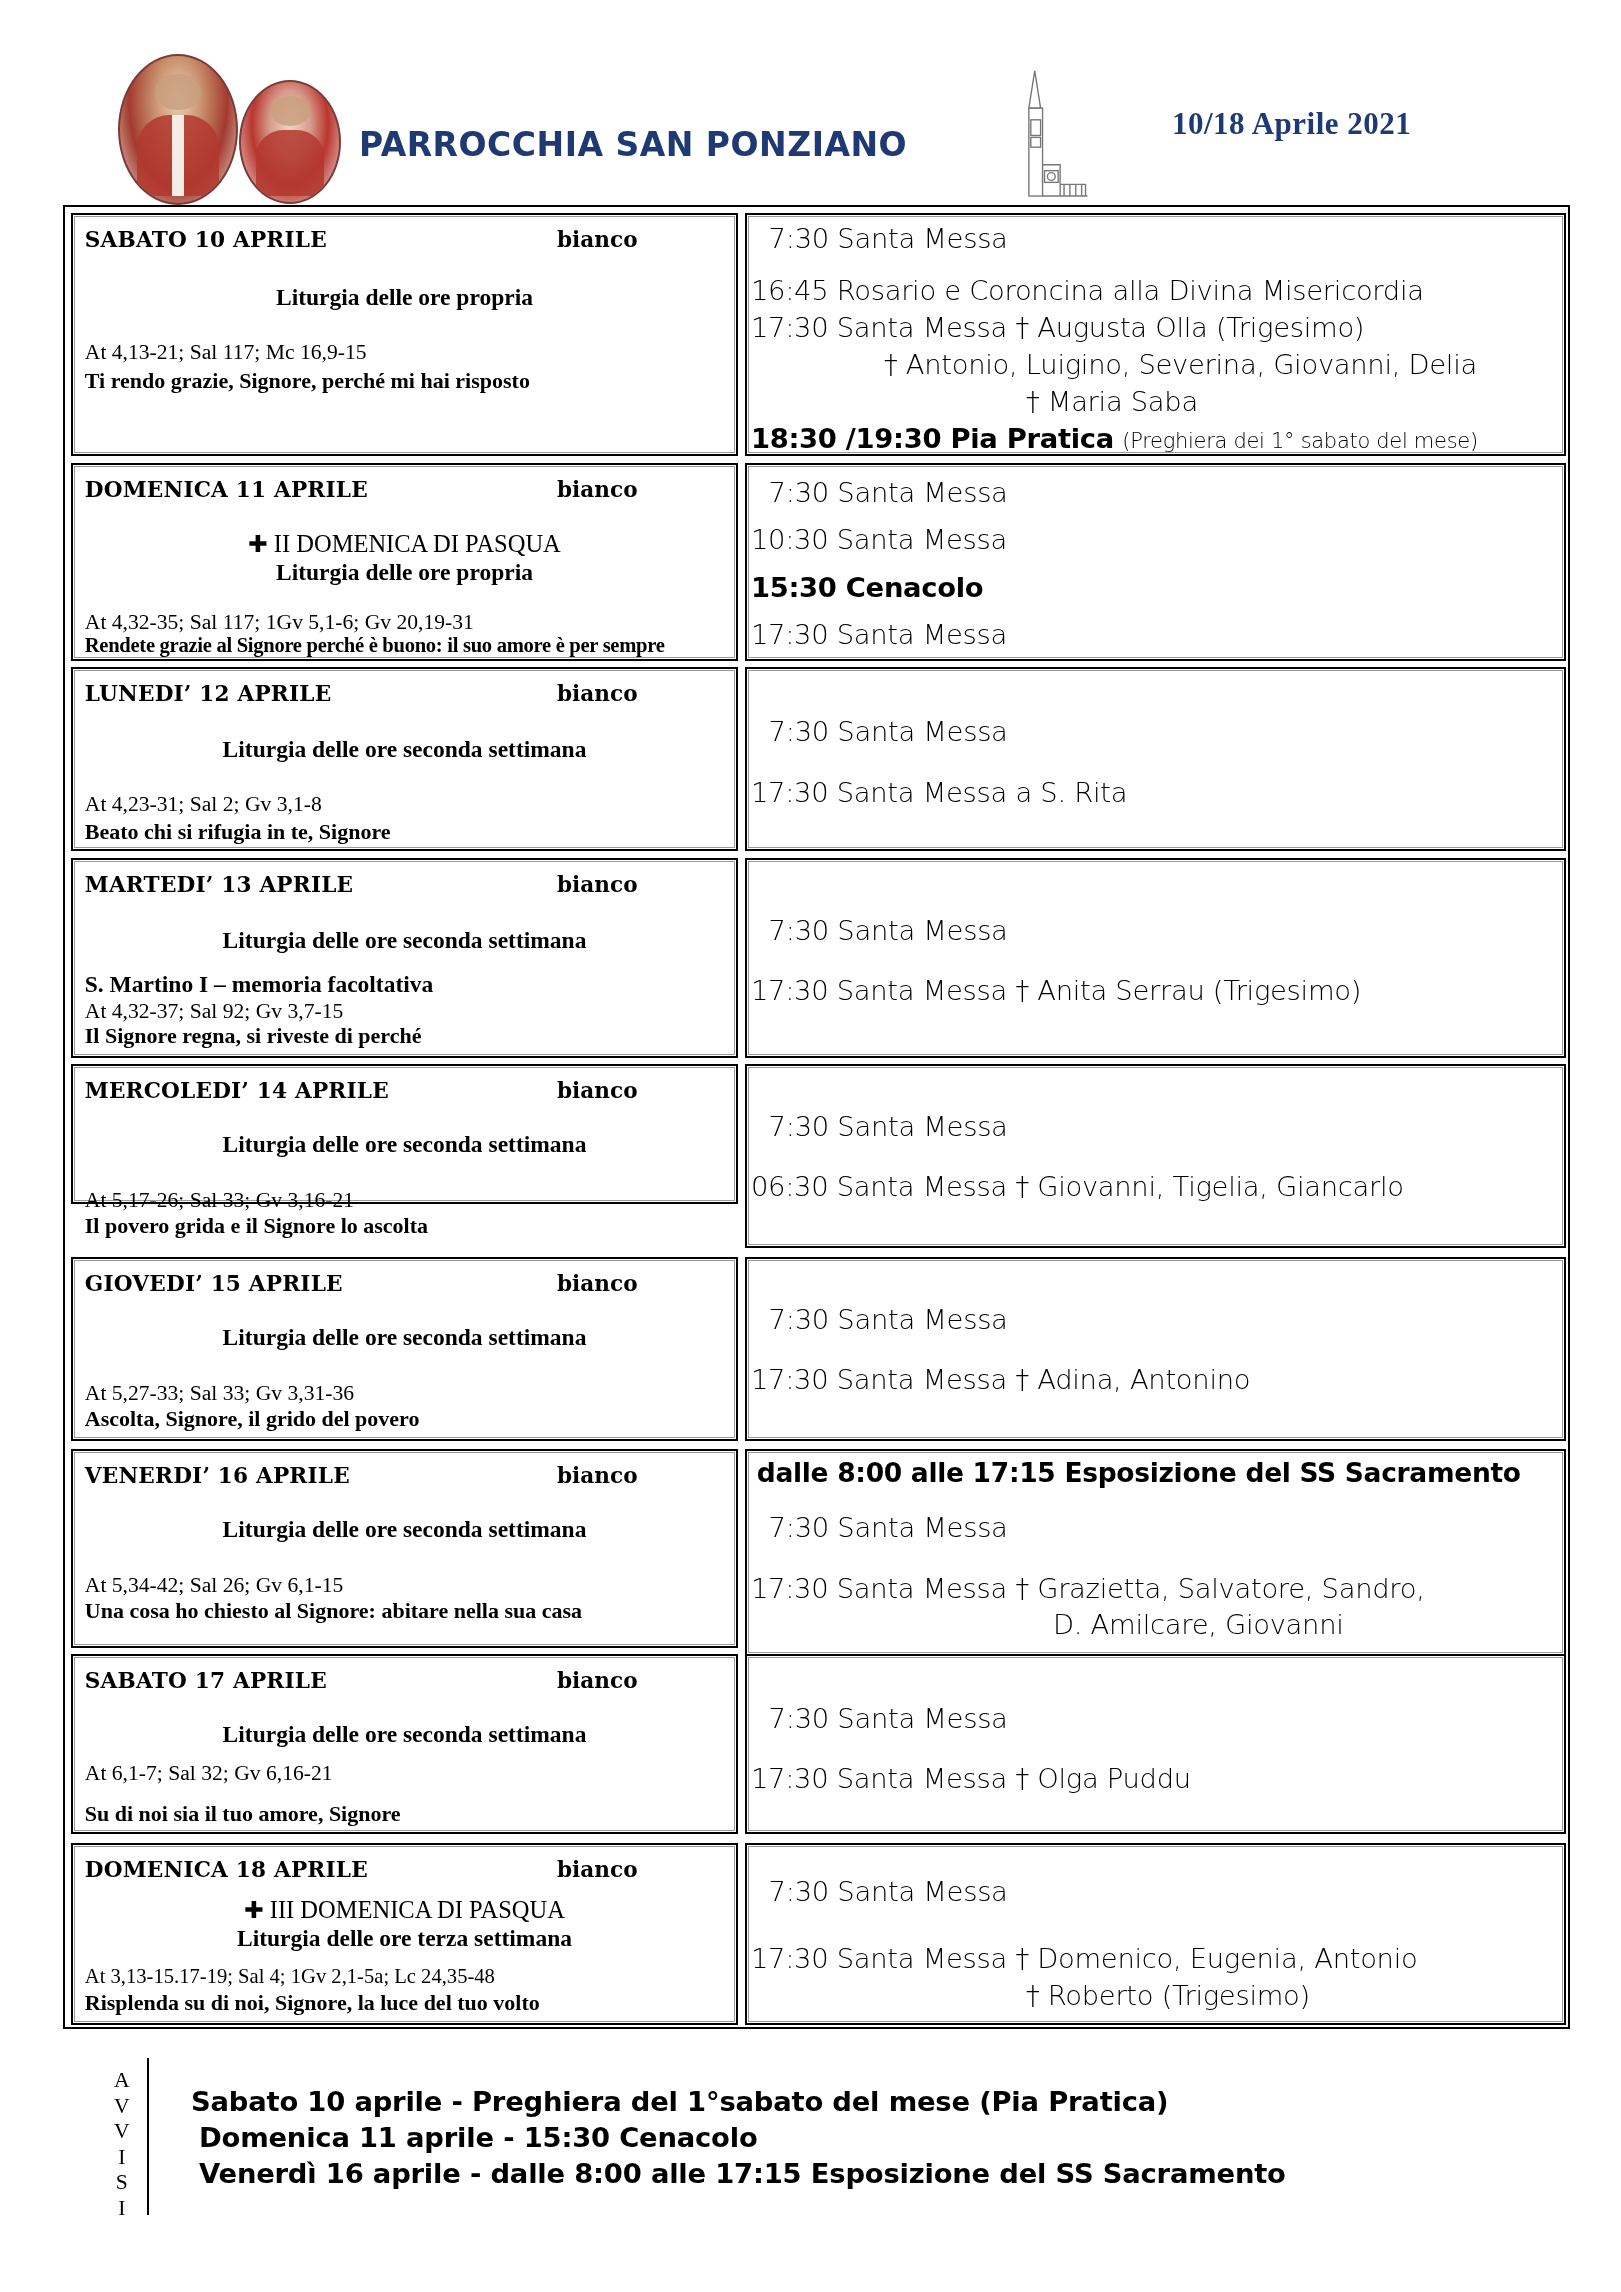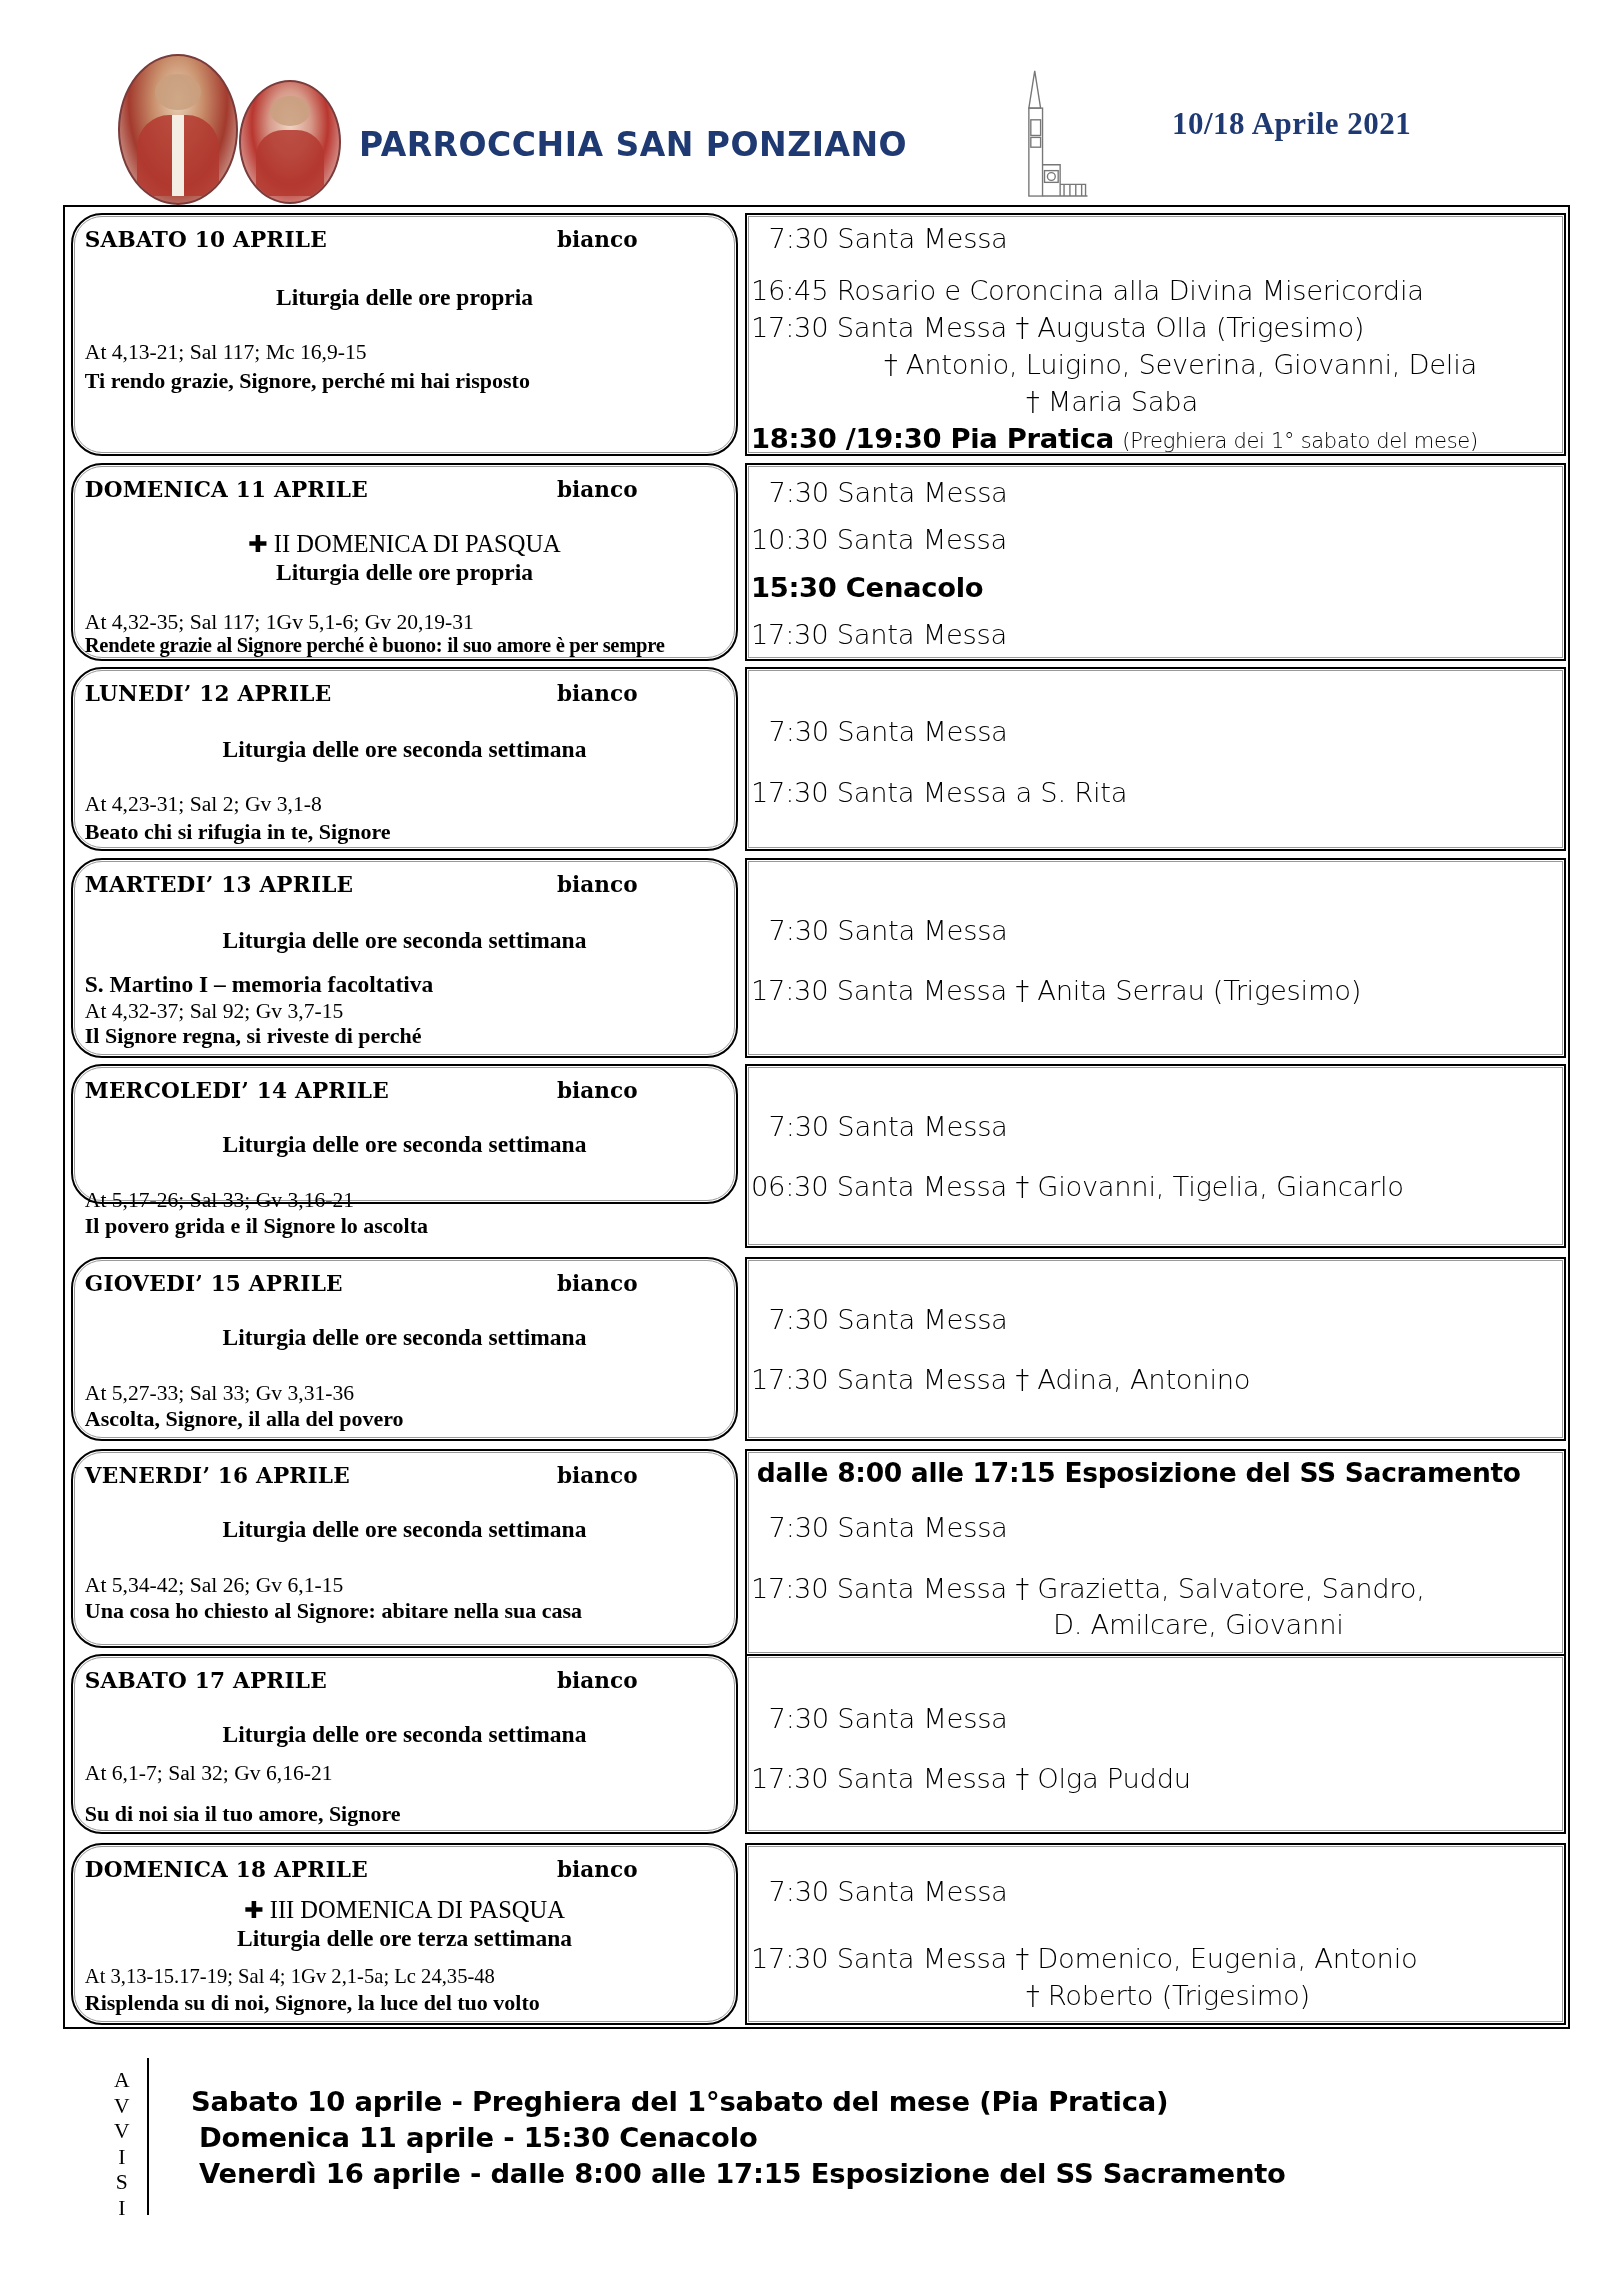--- a/index.html
+++ b/index.html
@@ -18,21 +18,21 @@
   .parish-title { position: absolute; left: 359px; top: 125px; font-family: "DejaVu Sans", sans-serif; font-weight: bold;
                   font-size: 33px; letter-spacing: 0.5px; color: #1f3a73; }
   .tower { position: absolute; left: 1021px; top: 69px; width: 90px; height: 129px; }
   .date-range { position: absolute; left: 1172px; top: 106px; font-family: "Liberation Serif", serif; font-size: 31px;
                 color: #1f3a73; font-weight: bold; letter-spacing: 0.5px; }
 
   
   .frame { position: absolute; left: 63px; top: 205px; width: 1507px; height: 1824px; box-sizing: border-box;
            border: 2.9px solid #000; }
   .cell { position: absolute; box-sizing: border-box; border: 2.9px solid #000; outline: 1px solid #999; outline-offset: -4.9px; }
-  .left { left: 71px; width: 667px; border-radius: 31px; }
+  .left { left: 71px; width: 667px; }
   .right { left: 745px; width: 821px; }
 
   .day-head { position: absolute; left: 11.8px; top: 11.8px; font-family: "DejaVu Serif", serif; font-weight: bold; font-size: 21.6px; letter-spacing: 0.2px; }
   .color { position: absolute; left: 484px; top: 11.8px; font-family: "DejaVu Serif", serif; font-weight: bold; font-size: 21.6px; }
   .center-line { position: absolute; left: 0; right: 0; text-align: center; font-family: "Liberation Serif", serif; font-size: 23.5px; font-weight: bold; }
   .center-line.feast { font-weight: normal; font-size: 24.5px; }
   .cross { font-weight: bold; font-family: "DejaVu Sans", sans-serif; font-size: 23.5px; margin-right: 5.9px; }
   .readings { position: absolute; left: 11.8px; font-family: "Liberation Serif", serif; font-size: 21.6px; }
   .antiphon { position: absolute; left: 11.8px; font-family: "Liberation Serif", serif; font-weight: bold; font-size: 22px; white-space: nowrap; }
   .memoria { position: absolute; left: 11.8px; font-family: "Liberation Serif", serif; font-weight: bold; font-size: 23.5px; }
@@ -151,21 +151,21 @@
 <div class="cell right" style="top:1064px;height:184px;">
   <div class="line" style="left:21.6px;top:45px;">7:30 Santa Messa</div>
   <div class="line" style="left:3.9px;top:105px;">06:30 Santa Messa † Giovanni, Tigelia, Giancarlo</div>
 </div>
 
 <div class="cell left" style="top:1257px;height:184px;">
   <div class="day-head">GIOVEDI’ 15 APRILE</div>
   <div class="color">bianco</div>
   <div class="center-line" style="top:65px;">Liturgia delle ore seconda settimana</div>
   <div class="readings" style="top:122px;">At 5,27-33; Sal 33; Gv 3,31-36</div>
-  <div class="antiphon" style="top:147px;">Ascolta, Signore, il alla del povero</div>
+  <div class="antiphon" style="top:147px;">Ascolta, Signore, il grido del povero</div>
 </div>
 <div class="cell right" style="top:1257px;height:184px;">
   <div class="line" style="left:21.6px;top:45px;">7:30 Santa Messa</div>
   <div class="line" style="left:3.9px;top:105px;">17:30 Santa Messa † Adina, Antonino</div>
 </div>
 
 <div class="cell left" style="top:1449px;height:199px;">
   <div class="day-head">VENERDI’ 16 APRILE</div>
   <div class="color">bianco</div>
   <div class="center-line" style="top:65px;">Liturgia delle ore seconda settimana</div>

